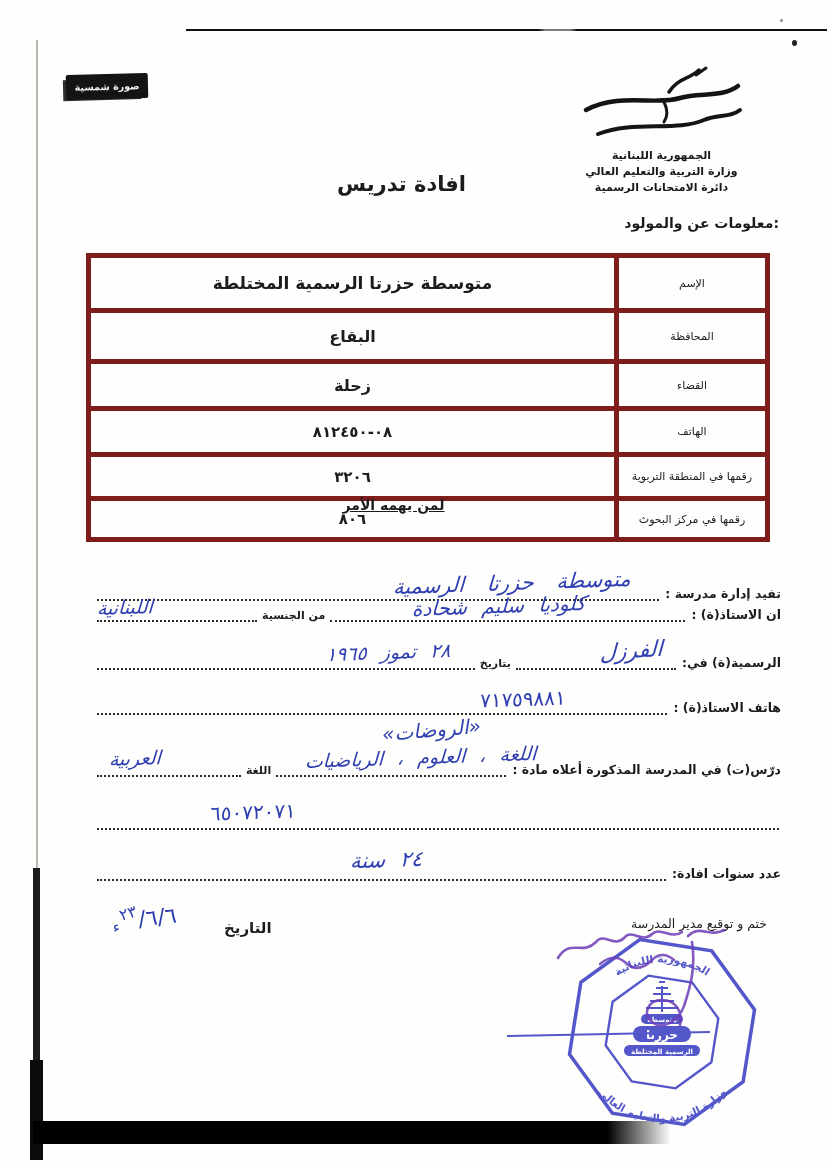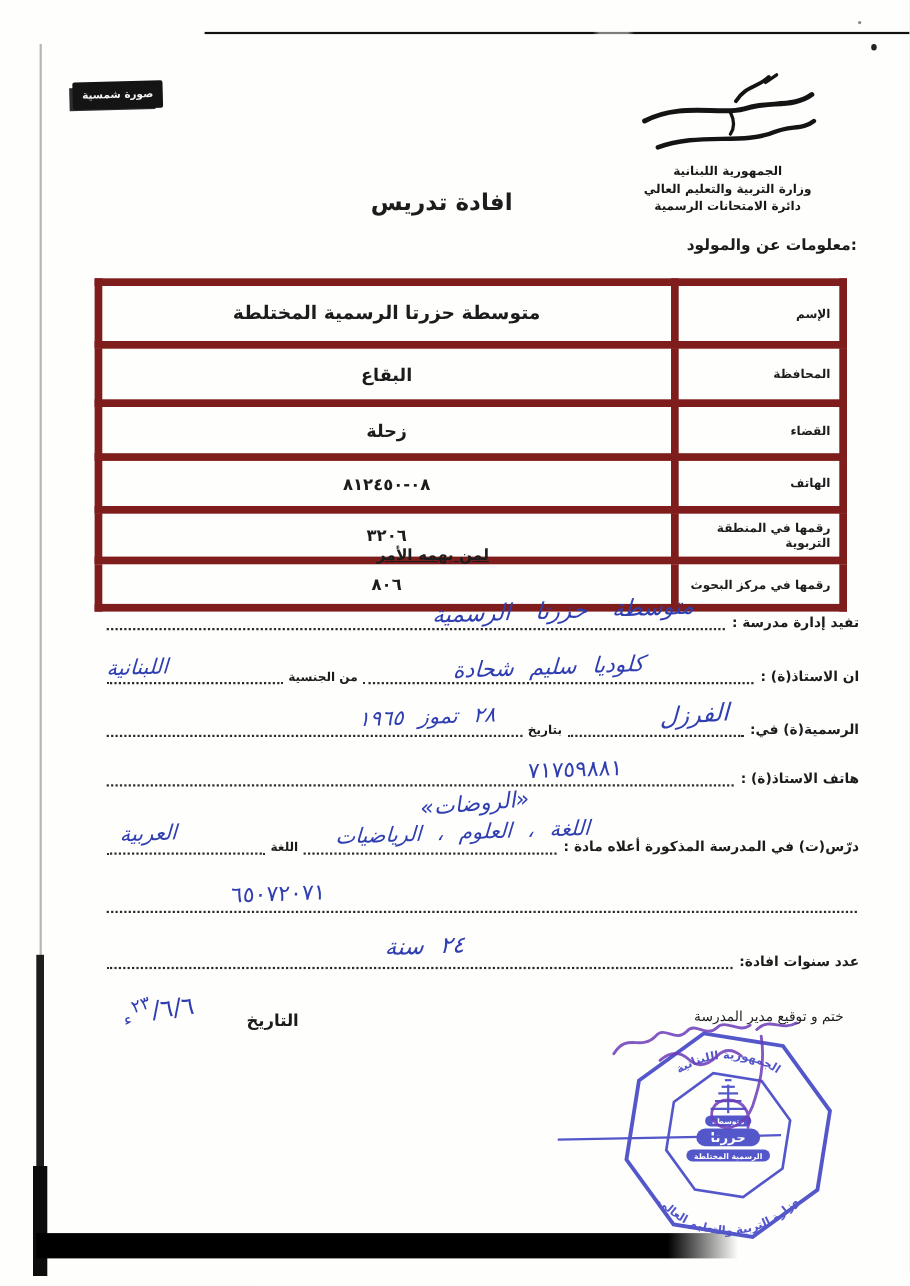--- a/index.html
+++ b/index.html
@@ -26,23 +26,23 @@
   .gov-header svg{display:block;margin:0 auto;}
   .gov-header .hline{font-size:11px;font-weight:700;line-height:1.45;color:#181818;}
 
   
   .doc-title{position:absolute;left:0;top:172px;width:100%;text-align:center;transform:translateX(-12px);
     font-size:21px;font-weight:700;letter-spacing:1px;}
   .section-heading{position:absolute;right:48px;top:215px;font-size:14px;font-weight:700;}
 
   
   .info-table{position:absolute;left:86px;top:253px;width:684px;border-collapse:collapse;direction:rtl;}
-  .info-table td{border:7px solid #7f1d1d;vertical-align:middle;}
+  .info-table td{border:5px solid #7f1d1d;vertical-align:middle;}
   .info-table{border:2px solid #141414;}
-  .info-table td.lbl{width:130px;font-size:11px;font-weight:700;padding:2px 8px;text-align:right;margin-top:23px;}
+  .info-table td.lbl{width:130px;font-size:11px;font-weight:400;padding:2px 8px;text-align:center;margin-top:23px;}
   .info-table td.val{text-align:center;font-weight:700;}
   .r1 td{height:46px}.r2 td{height:42px}.r3 td{height:38px}.r4 td{height:37px}.r5 td{height:35px}.r6 td{height:32px}
   .v-big{font-size:17px;}
   .v-mid{font-size:16px;}
   .v-num{font-size:15px;letter-spacing:2px;}
 
   .to-whom{position:absolute;left:0;top:497px;width:100%;text-align:center;transform:translateX(-20px);
     font-size:14px;font-weight:700;text-decoration:underline;}
 
   
@@ -138,21 +138,21 @@
     </tr>
     <tr class="r6">
       <td class="lbl">رقمها في مركز البحوث</td>
       <td class="val v-num">٨٠٦</td>
     </tr>
   </tbody>
     </table>
 
   <div class="to-whom">لمن يهمه الأمر</div>
 
-  <div class="fline l1" style="top:558px">
+  <div class="fline l1" style="top:586px">
     <span class="plbl">تفيد إدارة مدرسة :</span>
     <span class="dots"></span>
     <span class="hand">متوسطة حزرتا الرسمية</span>
   </div>
 
   <div class="fline l2" style="top:607px">
     <span class="plbl">ان الاستاذ(ة) :</span>
     <span class="dots w14"></span>
     <span class="plbl2">من الجنسية</span>
     <span class="dots short"></span>

